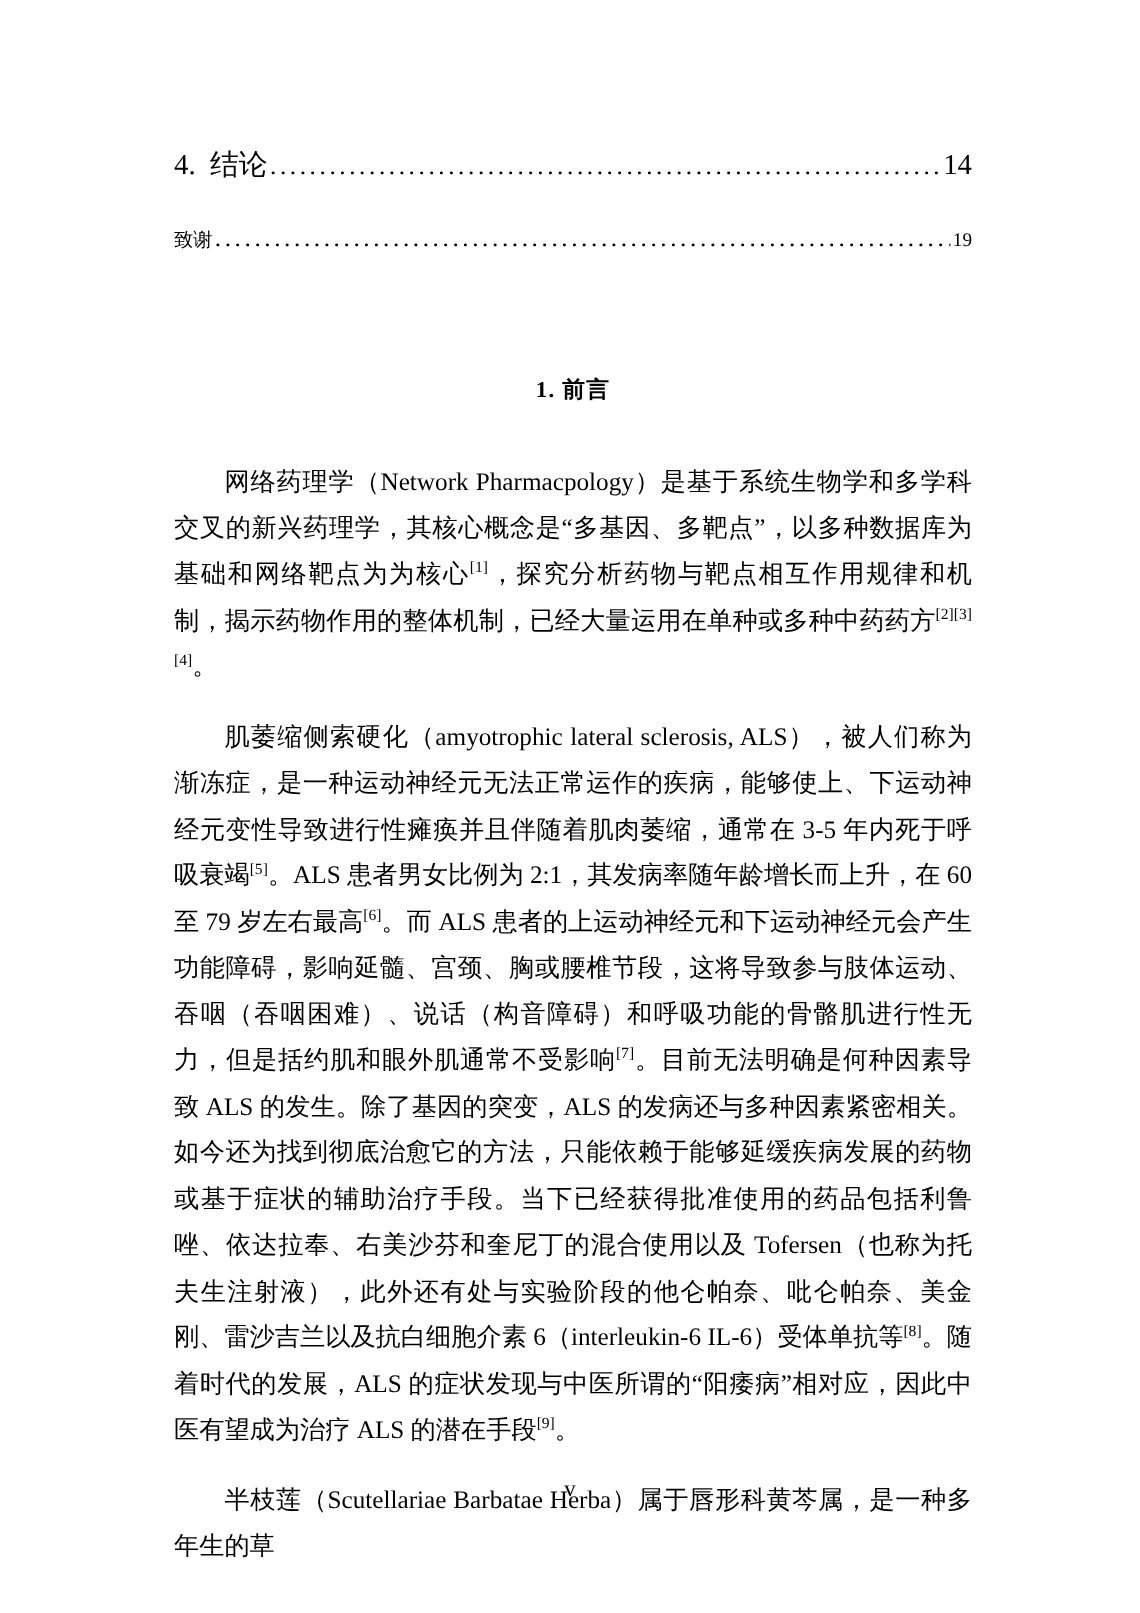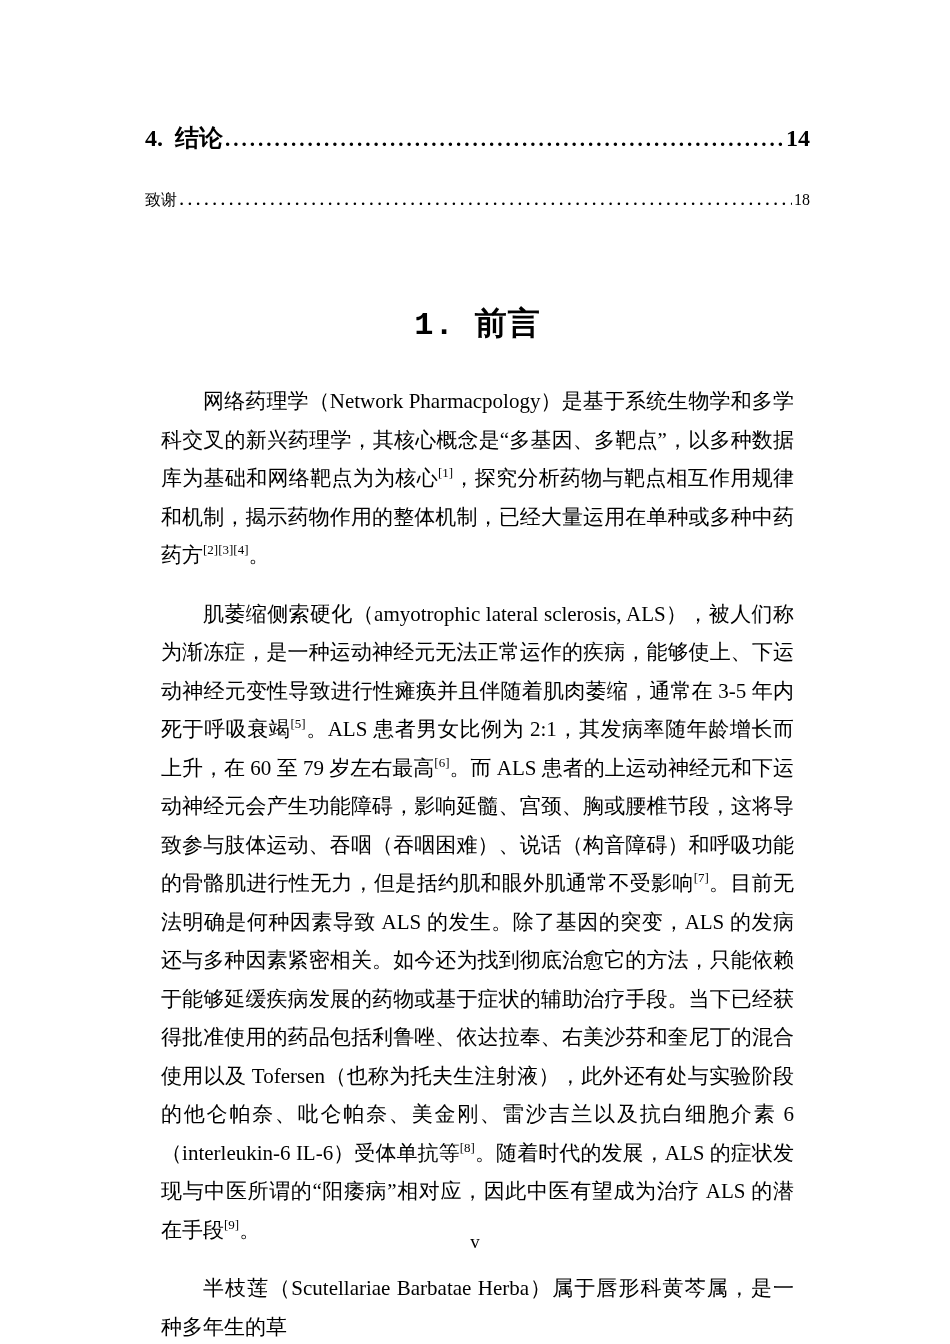--- a/index.html
+++ b/index.html
@@ -27,21 +27,21 @@
     padding-top: 122px;
   }
   .toc-row {
     display: flex;
     align-items: baseline;
     height: 32px;
     margin-bottom: 28px;
     font-size: 24px;
     line-height: 32px;
   }
-  .toc-row.bold { font-weight: bold; }
+  .toc-row.bold { font-weight: normal; align-items: flex-end; }
   .toc-row.regular { font-size: 16px; }
   .toc-label {
     white-space: pre;
     flex: 0 0 auto;
   }
   .toc-dots {
     flex: 1 1 auto;
     overflow: hidden;
     white-space: nowrap;
     margin: 0 2px;
@@ -52,32 +52,31 @@
     font-size: 21px;
   }
   .toc-page {
     flex: 0 0 auto;
     white-space: nowrap;
   }
   
   .section-heading {
     margin-top: 94px;
     text-align: center;
-    font-size: 32px;
+    font-size: 19px;
     font-weight: bold;
     line-height: 36px;
     letter-spacing: 1px;
-    font-family: Liberation Mono, monospace;
   }
   
   .body-text {
     margin-top: 38px;
   }
   .body-text p {
-    margin: 16px;
+    margin: 0;
     font-size: 21px;
     line-height: 38.5px;
     text-align: justify;
     text-indent: 2em;
   }
   .body-text p + p {
     margin-top: 20px;
   }
   .body-text sup {
     font-size: 13px;
@@ -104,21 +103,21 @@
 
     <div class="toc" id="toc-container">
         <div class="toc-row bold">
           <span class="toc-label">4.  结论</span>
           <span class="toc-dots"></span>
           <span class="toc-page">14</span>
         </div>
         <div class="toc-row regular">
           <span class="toc-label">致谢</span>
           <span class="toc-dots"></span>
-          <span class="toc-page">18</span>
+          <span class="toc-page">19</span>
         </div>
       </div>
 
     <h1 class="section-heading">1. 前言</h1>
 
     <div class="body-text" id="paragraphs-container">
         <p>网络药理学（Network Pharmacpology）是基于系统生物学和多学科交叉的新兴药理学，其核心概念是“多基因、多靶点”，以多种数据库为基础和网络靶点为为核心<sup>[1]</sup>，探究分析药物与靶点相互作用规律和机制，揭示药物作用的整体机制，已经大量运用在单种或多种中药药方<sup>[2]</sup><sup>[3]</sup><sup>[4]</sup>。</p>
         <p>肌萎缩侧索硬化（amyotrophic lateral sclerosis, ALS），被人们称为渐冻症，是一种运动神经元无法正常运作的疾病，能够使上、下运动神经元变性导致进行性瘫痪并且伴随着肌肉萎缩，通常在 3-5 年内死于呼吸衰竭<sup>[5]</sup>。ALS 患者男女比例为 2:1，其发病率随年龄增长而上升，在 60 至 79 岁左右最高<sup>[6]</sup>。而 ALS 患者的上运动神经元和下运动神经元会产生功能障碍，影响延髓、宫颈、胸或腰椎节段，这将导致参与肢体运动、吞咽（吞咽困难）、说话（构音障碍）和呼吸功能的骨骼肌进行性无力，但是括约肌和眼外肌通常不受影响<sup>[7]</sup>。目前无法明确是何种因素导致 ALS 的发生。除了基因的突变，ALS 的发病还与多种因素紧密相关。如今还为找到彻底治愈它的方法，只能依赖于能够延缓疾病发展的药物或基于症状的辅助治疗手段。当下已经获得批准使用的药品包括利鲁唑、依达拉奉、右美沙芬和奎尼丁的混合使用以及 Tofersen（也称为托夫生注射液），此外还有处与实验阶段的他仑帕奈、吡仑帕奈、美金刚、雷沙吉兰以及抗白细胞介素 6（interleukin-6 IL-6）受体单抗等<sup>[8]</sup>。随着时代的发展，ALS 的症状发现与中医所谓的“阳痿病”相对应，因此中医有望成为治疗 ALS 的潜在手段<sup>[9]</sup>。</p>
         <p>半枝莲（Scutellariae Barbatae Herba）属于唇形科黄芩属，是一种多年生的草</p>
       </div>

